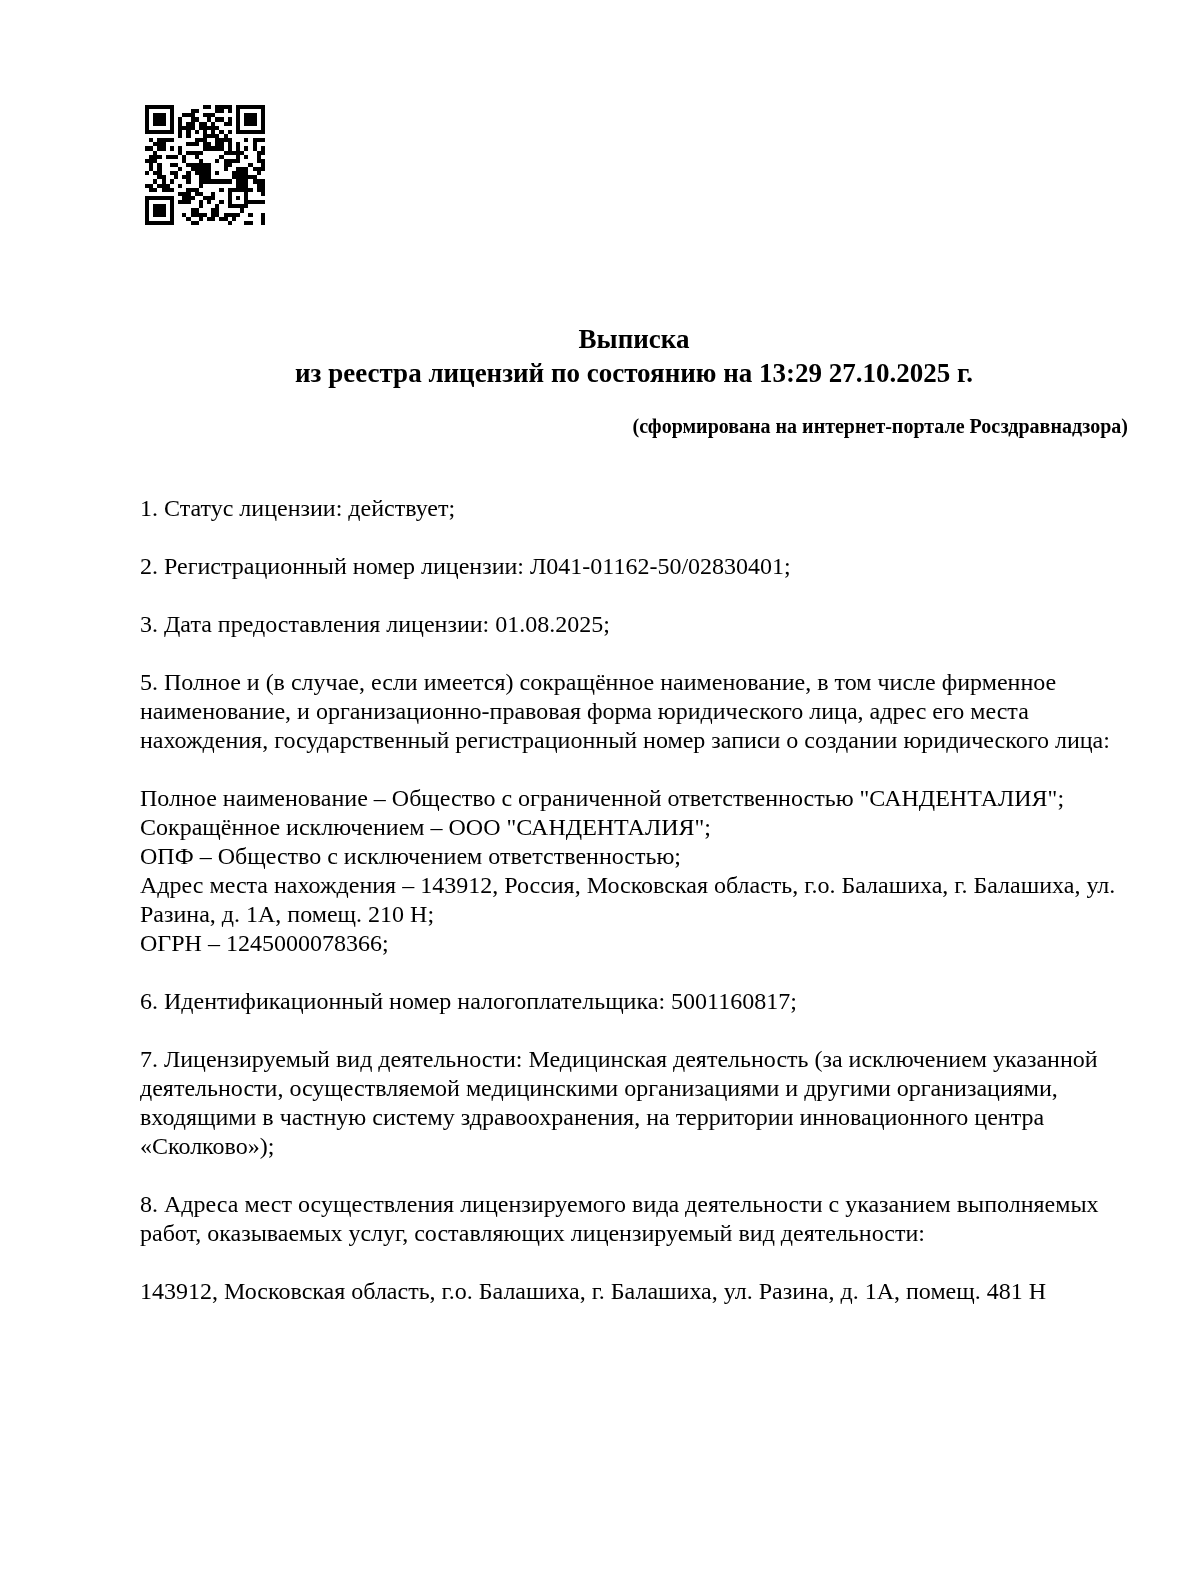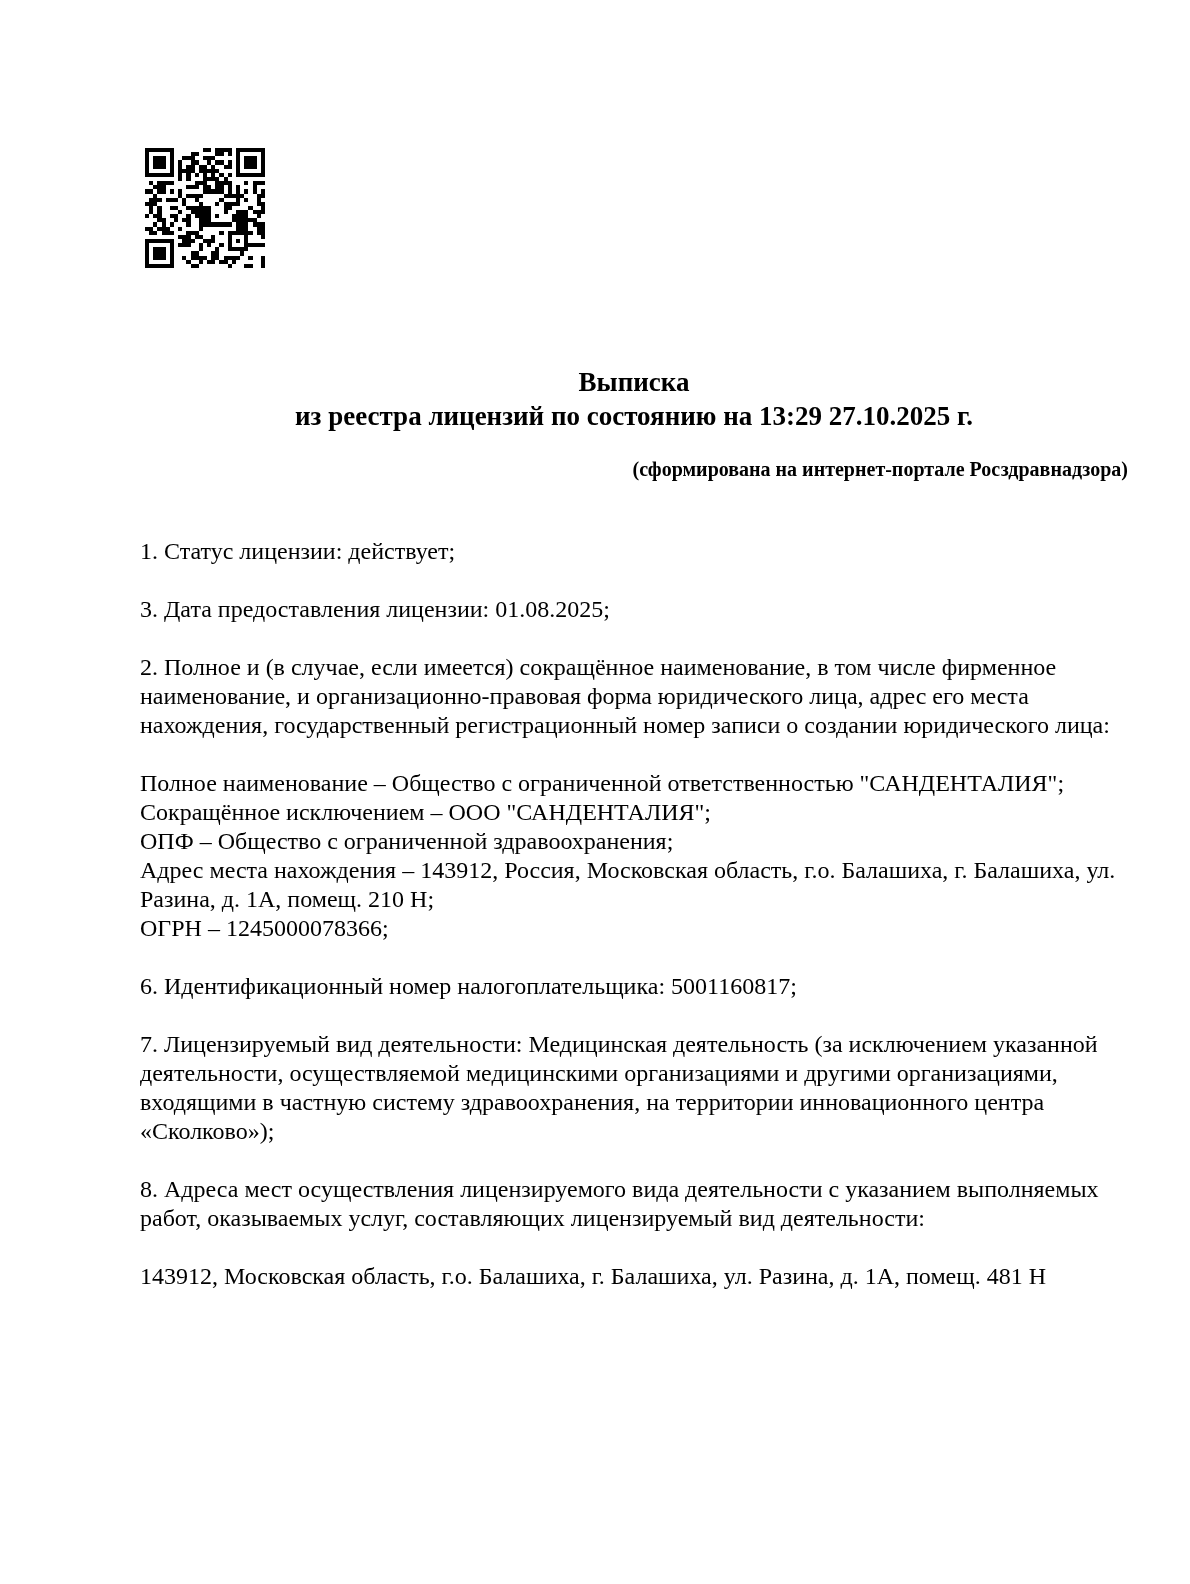--- a/index.html
+++ b/index.html
@@ -9,21 +9,20 @@
     height: 1584px;
     position: relative;
     font-family: "Liberation Serif", "DejaVu Serif", serif;
     color: #000000;
     overflow: hidden;
   }
   .page {
     position: absolute;
     inset: 0;
     background: #ffffff;
-    margin-top: 43px;
   }
   .qr {
     position: absolute;
     left: 145px;
     top: 105px;
     width: 120px;
     height: 120px;
     fill: #000000;
     shape-rendering: crispEdges;
   }
@@ -482,30 +481,31 @@
     <div>Выписка</div>
     <div>из реестра лицензий по состоянию на 13:29 27.10.2025 г.</div>
   </div>
 
   <div class="subtitle">(сформирована на интернет-портале Росздравнадзора)</div>
 
   <div class="body">
 
     <p class="para">1. Статус лицензии: действует;</p>
 
+    <p class="para">2. Регистрационный номер лицензии: Л041-01162-50/02830401;</p>
 
     <p class="para">3. Дата предоставления лицензии: 01.08.2025;</p>
 
 
-    <p class="para">2. Полное и (в случае, если имеется) сокращённое наименование, в том числе фирменное наименование, и организационно-правовая форма юридического лица, адрес его места нахождения, государственный регистрационный номер записи о создании юридического лица:</p>
+    <p class="para">5. Полное и (в случае, если имеется) сокращённое наименование, в том числе фирменное наименование, и организационно-правовая форма юридического лица, адрес его места нахождения, государственный регистрационный номер записи о создании юридического лица:</p>
 
     <div class="para">
       <div class="entity-line">Полное наименование – Общество с ограниченной ответственностью "САНДЕНТАЛИЯ";</div>
       <div class="entity-line">Сокращённое исключением – ООО "САНДЕНТАЛИЯ";</div>
-      <div class="entity-line">ОПФ – Общество с ограниченной здравоохранения;</div>
+      <div class="entity-line">ОПФ – Общество с исключением ответственностью;</div>
       <div class="entity-line">Адрес места нахождения – 143912, Россия, Московская область, г.о. Балашиха, г. Балашиха, ул. Разина, д. 1А, помещ. 210 Н;</div>
       <div class="entity-line">ОГРН – 1245000078366;</div>
     </div>
 
     <p class="para">6. Идентификационный номер налогоплательщика: 5001160817;</p>
 
     <p class="para">7. Лицензируемый вид деятельности: Медицинская деятельность (за исключением указанной деятельности, осуществляемой медицинскими организациями и другими организациями, входящими в частную систему здравоохранения, на территории инновационного центра «Сколково»);</p>
 
     <p class="para">8. Адреса мест осуществления лицензируемого вида деятельности с указанием выполняемых работ, оказываемых услуг, составляющих лицензируемый вид деятельности:</p>
 

